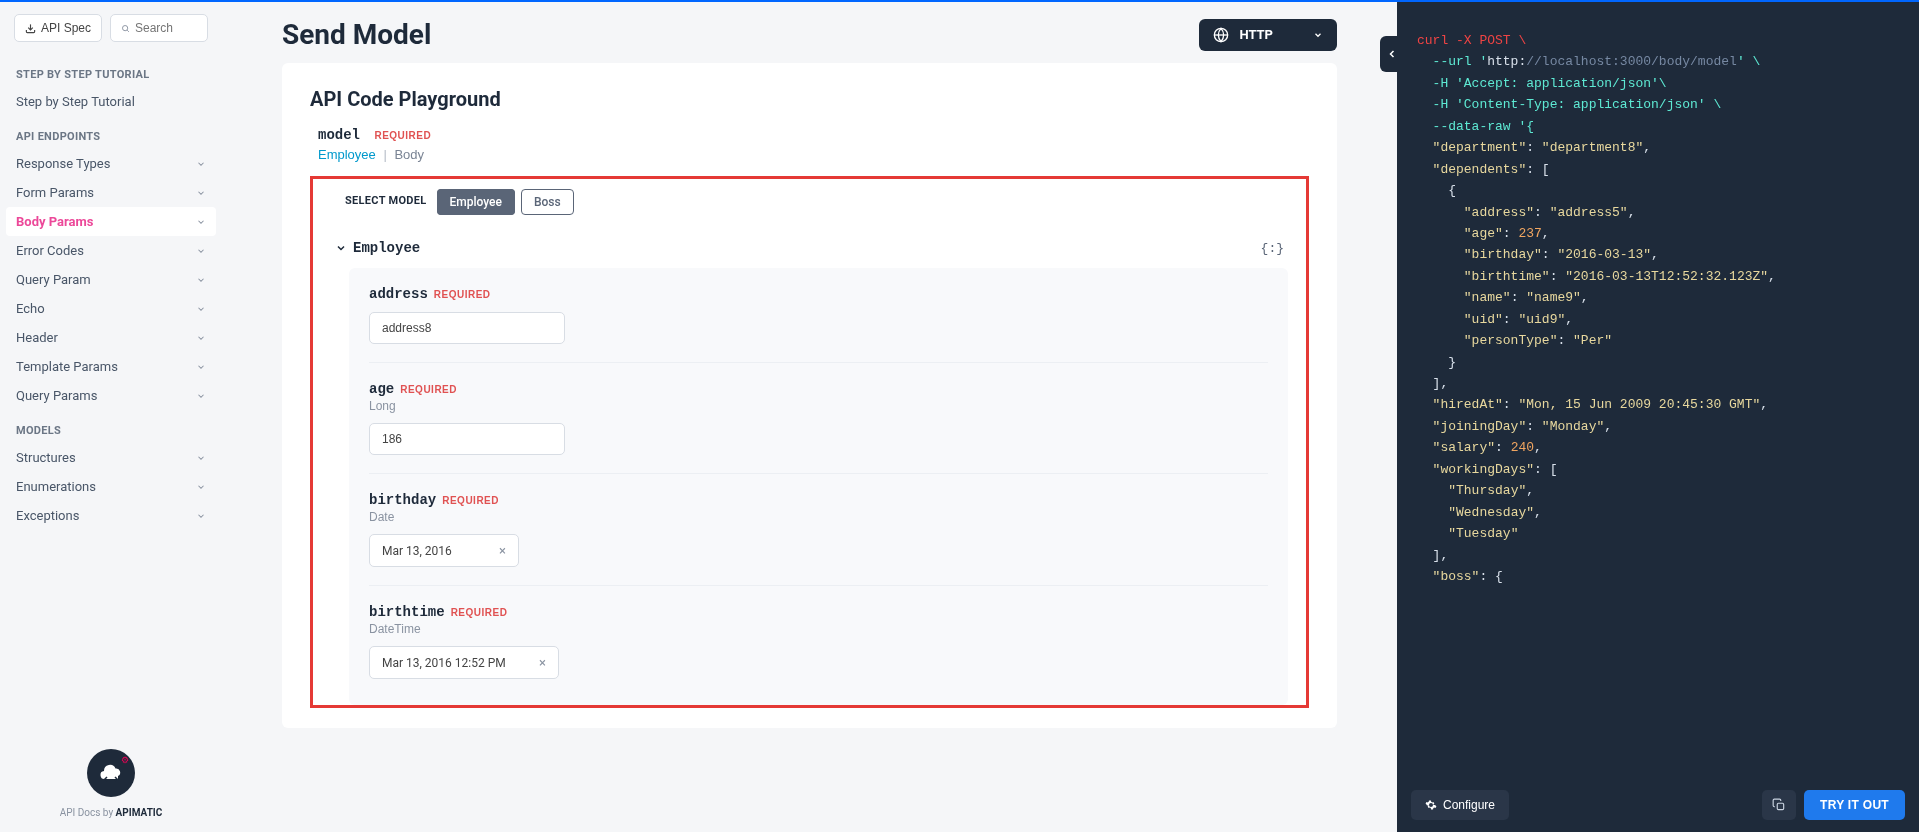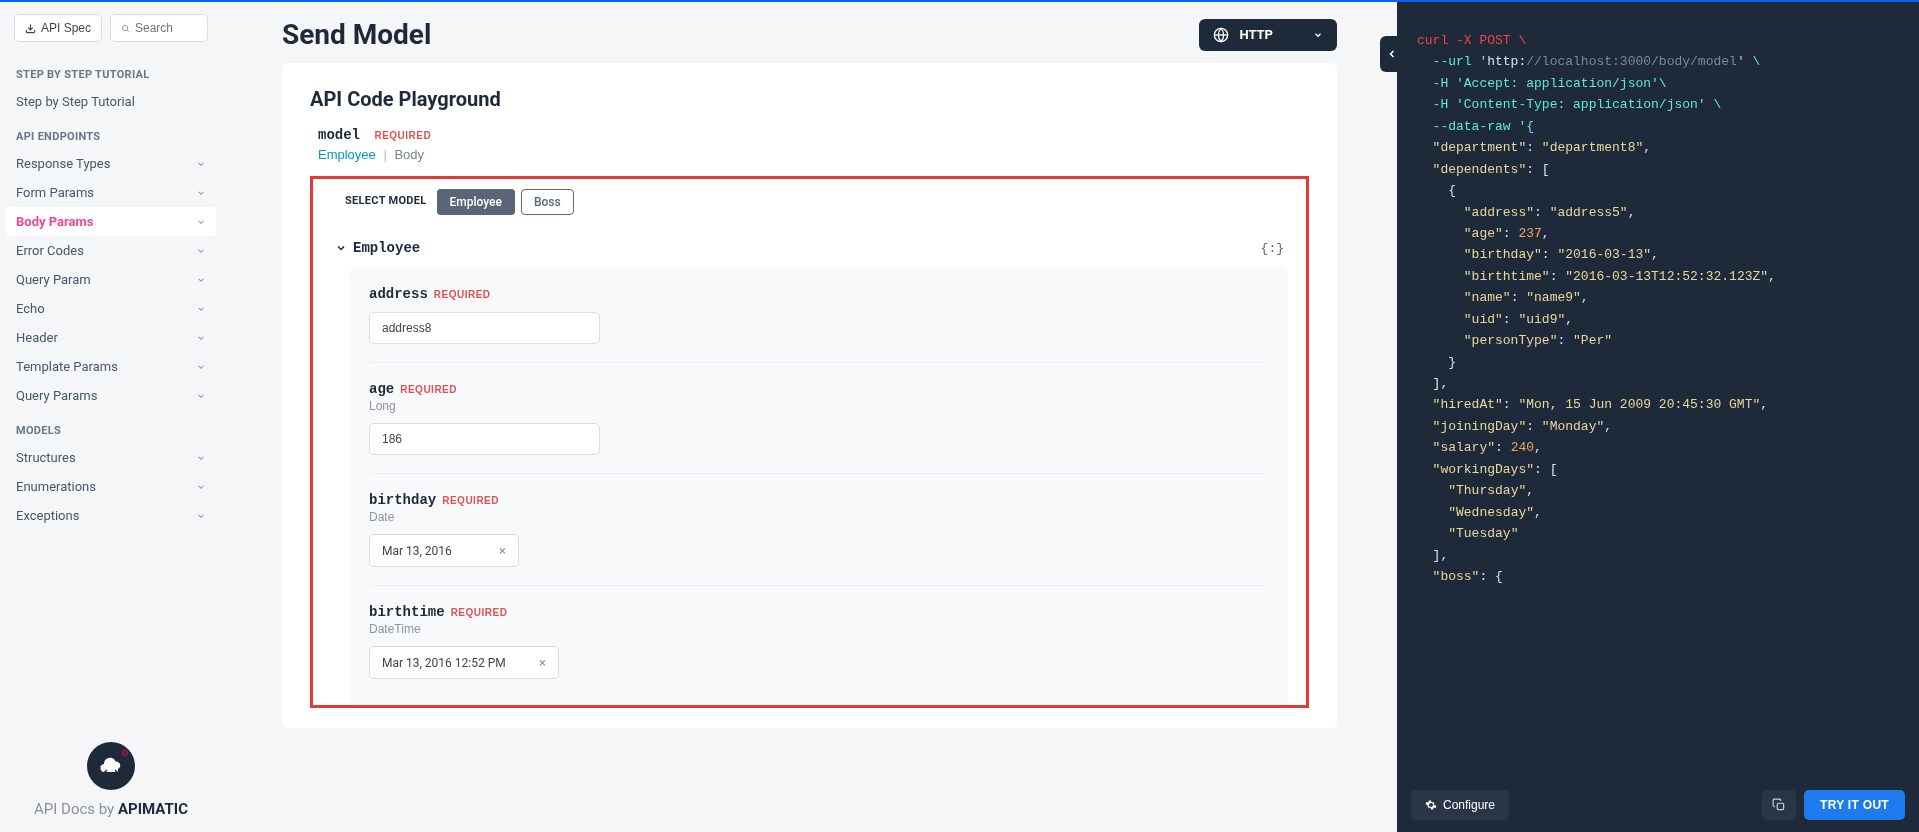--- a/index.html
+++ b/index.html
@@ -12,21 +12,21 @@
     .api-spec-btn { background: #fff; border: 1px solid #d8dde4; border-radius: 5px; padding: 6px 10px; font-size: 12px; font-weight: 500; color: #444; cursor: pointer; display: flex; align-items: center; gap: 5px; }
     .search-box { flex: 1; background: #fff; border: 1px solid #d8dde4; border-radius: 5px; padding: 6px 10px; font-size: 12px; color: #8a93a1; display: flex; align-items: center; gap: 5px; }
     .search-box input { border: none; outline: none; width: 100%; font-size: 12px; background: transparent; }
     .section-label { font-size: 11px; font-weight: 700; color: #6b7685; padding: 14px 16px 6px; letter-spacing: 0.3px; }
     .nav-item { display: flex; justify-content: space-between; align-items: center; padding: 7px 16px; font-size: 13px; color: #495668; cursor: pointer; }
     .nav-item.active { background: #fff; border-radius: 4px; margin: 0 6px; padding: 7px 10px; font-weight: 700; color: #ec4899; text-align: right; }
     .chevron { width: 10px; height: 10px; color: #8a93a1; }
     .sidebar-footer { margin-top: auto; padding: 16px; text-align: center; }
     .footer-badge { width: 48px; height: 48px; background: #1e2a3a; border-radius: 50%; margin: 0 auto 10px; display: flex; align-items: center; justify-content: center; position: relative; }
     .footer-badge::after { content: "⚙"; position: absolute; top: 6px; right: 6px; font-size: 9px; color: #e05; }
-    .footer-text { font-size: 15px; color: #8a93a1; }
+    .footer-text { font-size: 10px; color: #8a93a1; }
     .footer-text b { color: #1e2a3a; font-weight: 700; }
     
     
     .main { flex: 1; display: flex; overflow: hidden; }
     .content { flex: 1; background: #f5f6f8; overflow-y: auto; position: relative; }
     .content-inner { padding: 0 60px 40px; }
     .page-header { display: flex; justify-content: space-between; align-items: center; padding: 16px 60px 12px; }
     .page-title { font-size: 28px; font-weight: 700; color: #1e2a3a; }
     .http-selector { background: #1e2a3a; color: #fff; border-radius: 6px; padding: 8px 14px; font-size: 13px; font-weight: 700; display: flex; align-items: center; gap: 10px; cursor: pointer; }
     .http-selector .globe { width: 16px; height: 16px; }
@@ -52,21 +52,21 @@
     .employee-section { padding: 10px 18px 0; }
     .employee-header { display: flex; justify-content: space-between; align-items: center; padding: 8px 4px 12px; cursor: pointer; }
     .employee-header-left { display: flex; align-items: center; gap: 6px; font-family: "Courier New", monospace; font-size: 14px; font-weight: 700; }
     .code-braces { font-family: "Courier New", monospace; color: #5a6577; font-size: 13px; }
     
     .fields-panel { background: #f8f9fb; border-radius: 6px; padding: 18px 20px 8px; margin-left: 18px; }
     .field-block { margin-bottom: 18px; border-bottom: 1px solid #eceff3; padding-bottom: 18px; }
     .field-block:last-child { border-bottom: none; margin-bottom: 0; }
     .field-name { font-family: "Courier New", monospace; font-weight: 700; font-size: 14px; color: #1e2a3a; display: flex; align-items: center; }
     .field-type { font-size: 12px; color: #8a93a1; margin-top: 2px; font-family: -apple-system, sans-serif; }
-    .field-input { margin-top: 10px; background: #fff; border: 1px solid #d8dde4; border-radius: 5px; padding: 8px 12px; font-size: 12px; color: #444; width: 231px; }
+    .field-input { margin-top: 10px; background: #fff; border: 1px solid #d8dde4; border-radius: 5px; padding: 8px 12px; font-size: 12px; color: #444; width: 196px; }
     .field-input.date { display: inline-flex; align-items: center; justify-content: space-between; width: 150px; }
     .field-input.datetime { display: inline-flex; align-items: center; justify-content: space-between; width: 190px; }
     .clear-x { color: #8a93a1; font-size: 13px; cursor: pointer; margin-left: 6px; }
     
     
     .code-panel { width: 522px; background: #1e2a3a; position: relative; display: flex; flex-direction: column; }
     .collapse-btn { position: absolute; left: -17px; top: 34px; width: 24px; height: 36px; background: #1e2a3a; border-radius: 6px 0 0 6px; display: flex; align-items: center; justify-content: center; cursor: pointer; color: #fff; }
     .code-body { flex: 1; padding: 28px 20px 10px; font-family: "Courier New", monospace; font-size: 13px; line-height: 1.65; color: #c9d3e0; overflow-y: auto; white-space: pre; }
     .tok-cmd { color: #ef4444; }
     .tok-url { color: #7688a2; }

